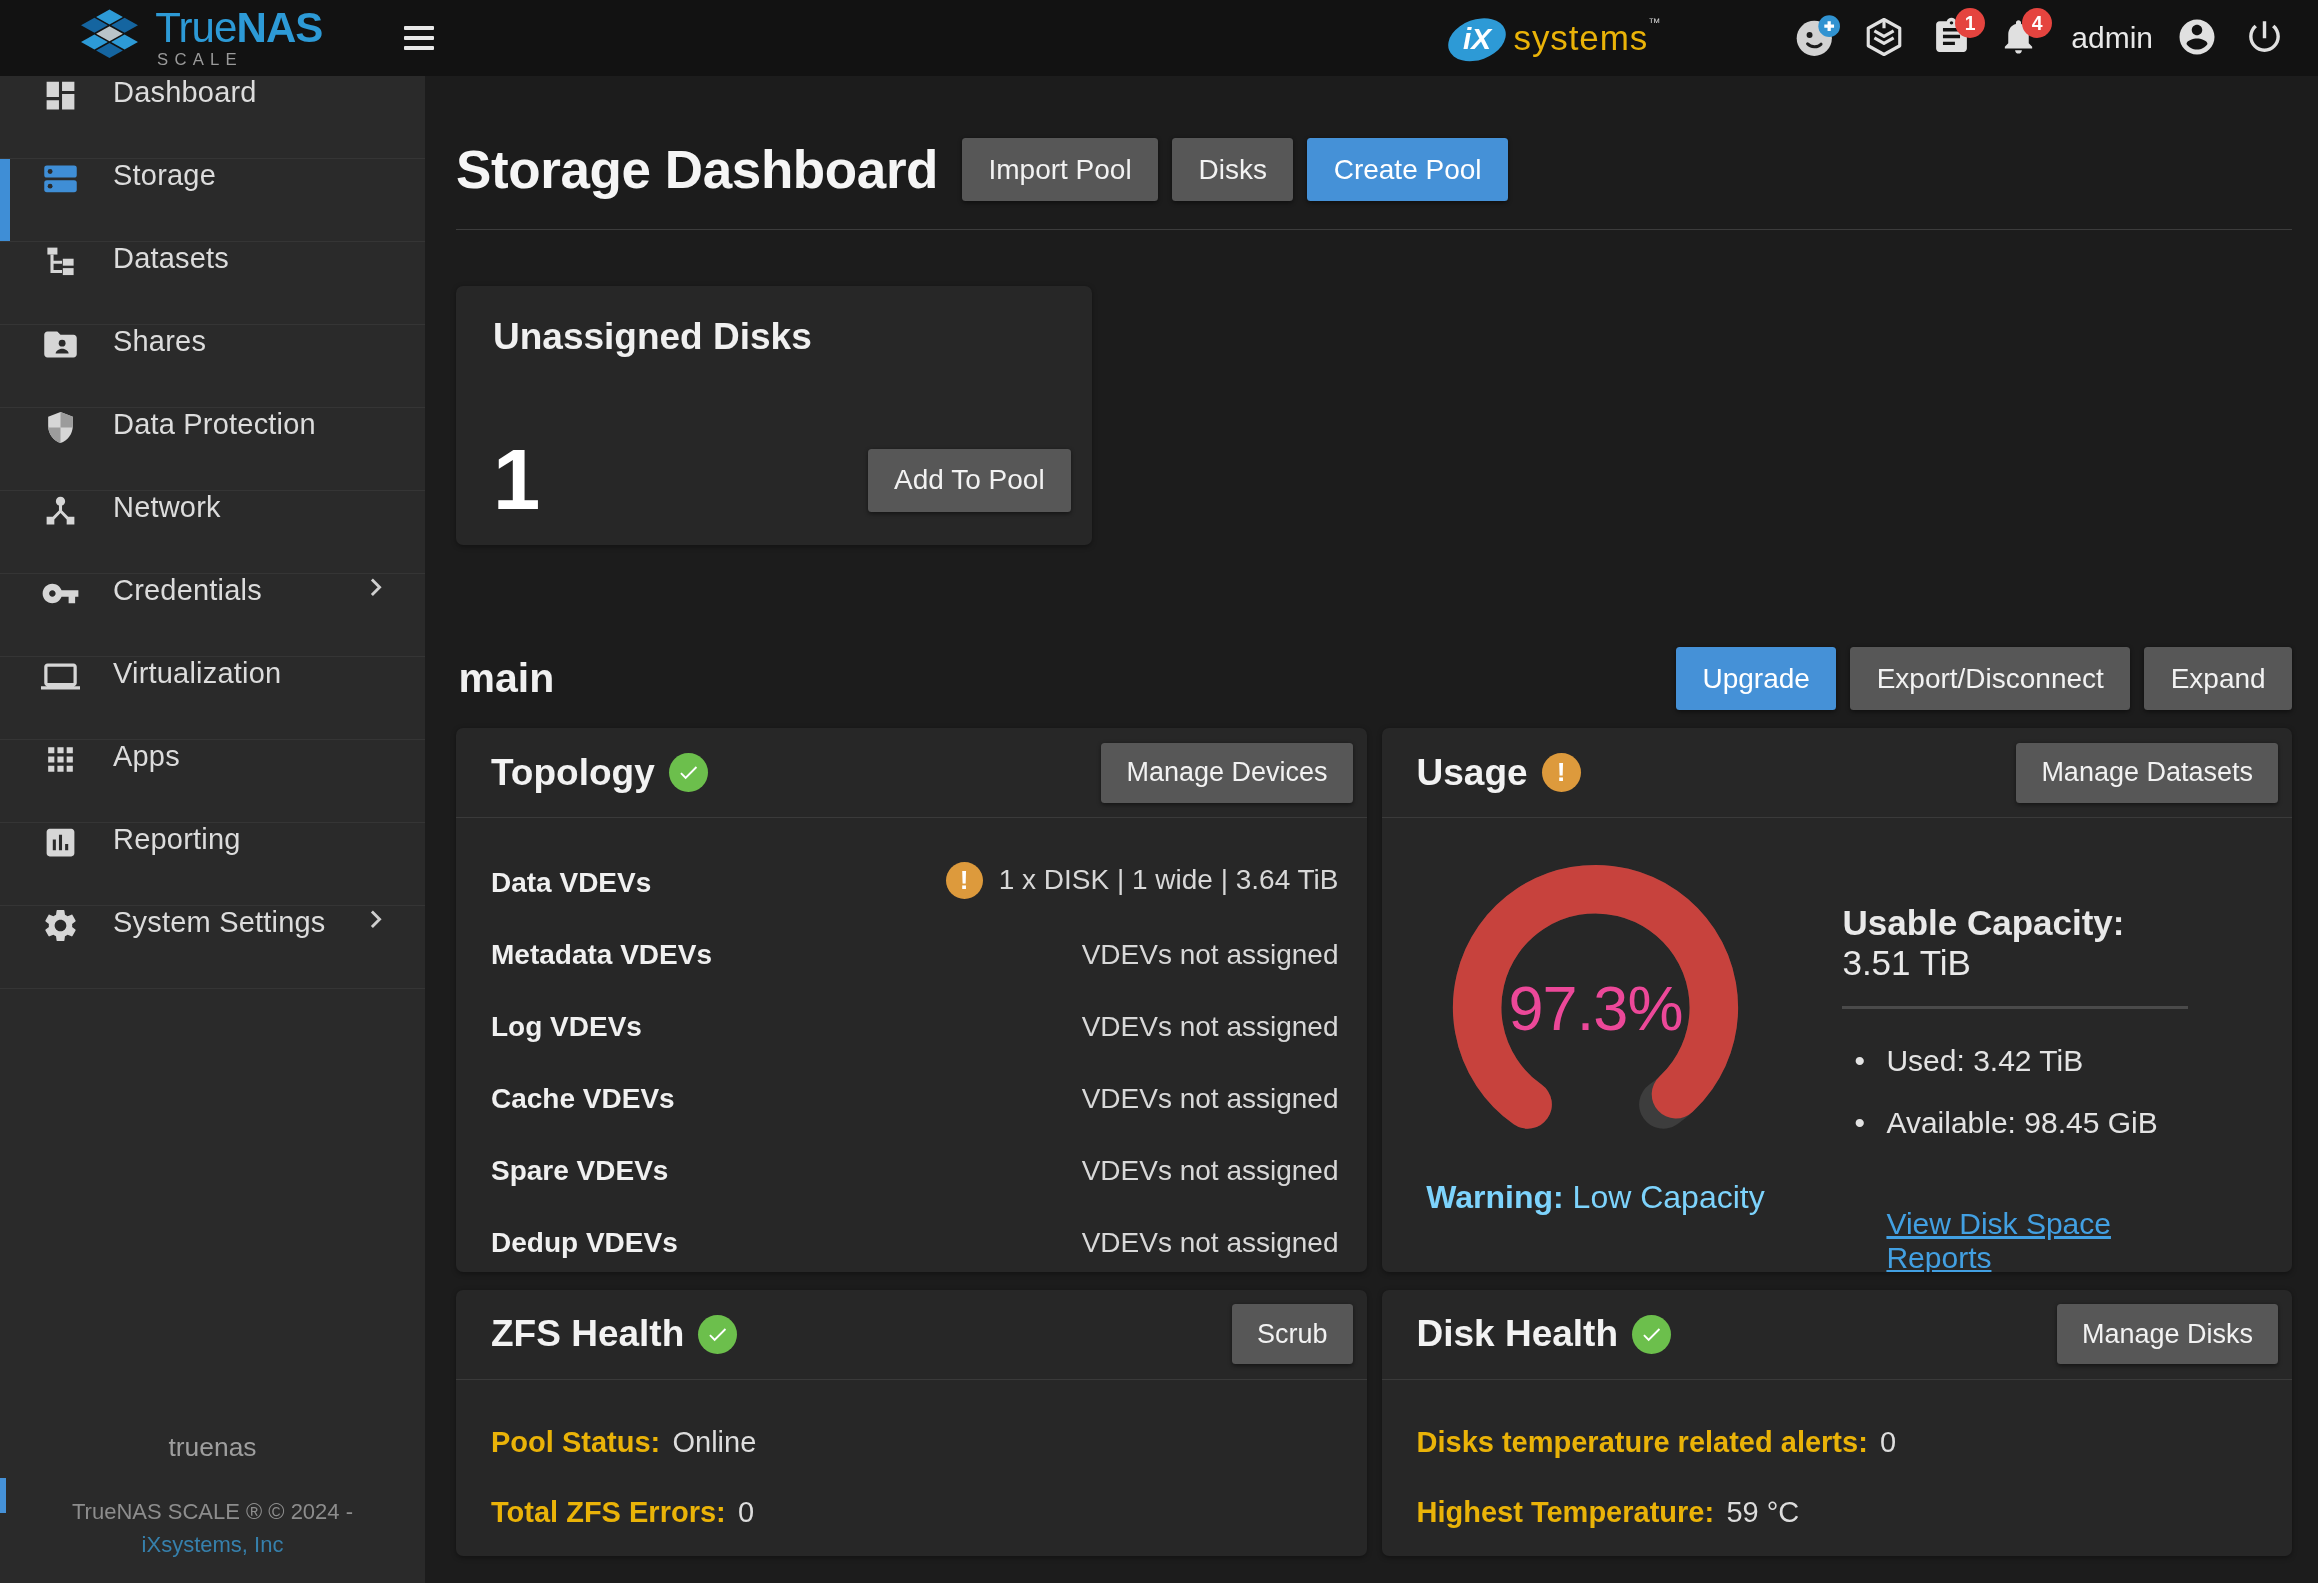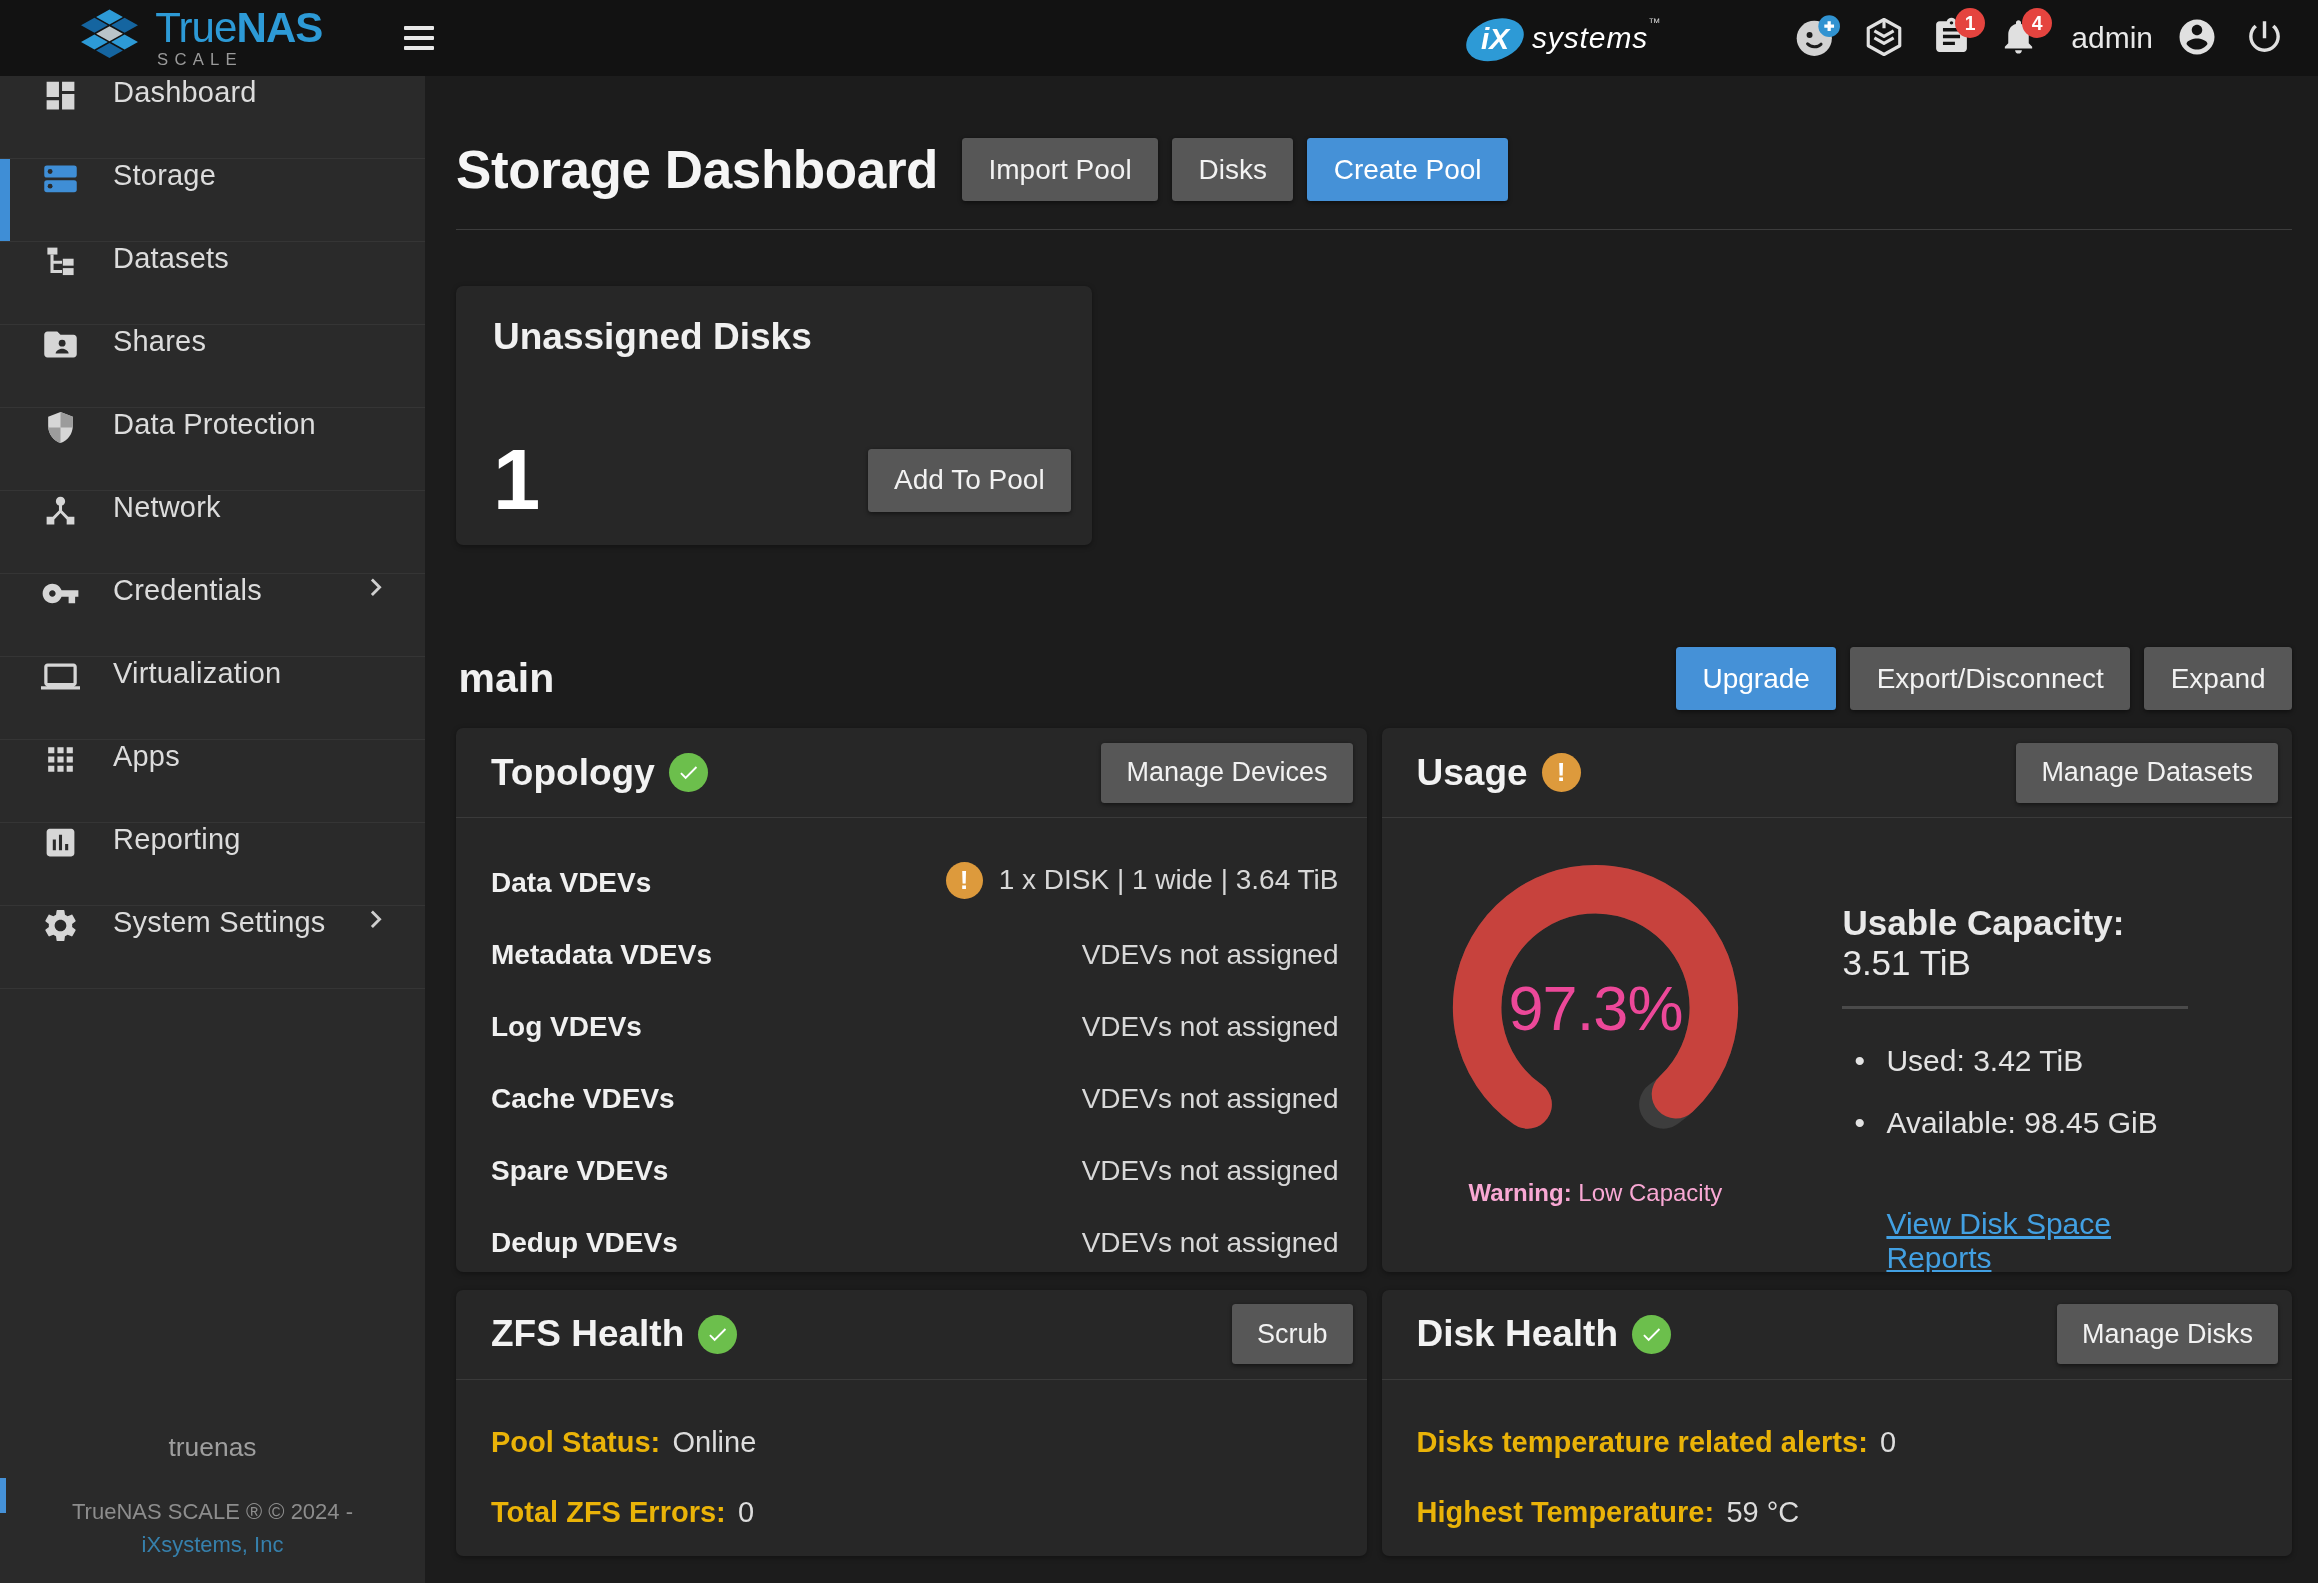--- a/index.html
+++ b/index.html
@@ -10,21 +10,21 @@
   .topbar{position:absolute;left:0;top:0;width:2319px;height:76px;background:#121212;display:flex;align-items:center;z-index:5;}
   .brand{display:flex;align-items:flex-start;margin-left:76px;width:273px;}
   .brand-text{display:flex;flex-direction:column;margin-left:12.3px;line-height:1;}
   .brand-name{font-size:42px;color:#2d9ad6;letter-spacing:-0.9px;}
   .brand-name b{font-weight:800;}
   .brand-sub{font-size:16.7px;color:#9a9a9a;letter-spacing:6.2px;margin-top:2.6px;margin-left:1.8px;}
   .hamburger{margin-left:55px;width:46px;height:46px;background:none;border:none;cursor:pointer;display:flex;flex-direction:column;justify-content:center;gap:6.2px;padding:0;}
   .hamburger span{display:block;width:30px;height:4px;background:#e8e8e8;border-radius:0.9px;}
   .topbar-right{margin-left:auto;display:flex;align-items:center;gap:21px;padding-right:32px;}
   .ix-logo{display:flex;align-items:flex-start;margin-right:113px;}
-  .ix-rest{color:#ffffff;font-size:30px;font-weight:300;letter-spacing:0.9px;line-height:56px;font-style:italic;}
+  .ix-rest{color:#eab308;font-size:35px;font-weight:300;letter-spacing:0.9px;line-height:56px;}
   .ix-tm{color:#cfcfcf;font-size:12.3px;line-height:26.4px;}
   .icon-btn{position:relative;width:46px;height:46px;background:none;border:none;padding:0;cursor:pointer;display:flex;align-items:center;justify-content:center;}
   .badge{position:absolute;top:-7px;right:-10.6px;min-width:30px;height:30px;border-radius:15px;background:#e5443f;color:#fff;font-size:19.4px;font-weight:700;display:flex;align-items:center;justify-content:center;}
   .admin-label{color:#e8e8e8;font-size:30px;margin-left:8.8px;}
 
   
   .sidebar{position:absolute;left:0;top:76px;width:425px;bottom:0;background:#2a2a2a;z-index:4;}
   .nav-item{position:relative;height:82px;display:flex;align-items:flex-start;border-bottom:0.9px solid rgba(255,255,255,0.055);cursor:pointer;}
   .nav-item .nav-icon{position:absolute;left:41px;width:39px;height:39px;display:flex;align-items:center;justify-content:center;}
   .nav-item .nav-label{margin-left:113px;font-size:29px;color:#dcdcdc;letter-spacing:0.2px;}
@@ -74,21 +74,21 @@
   .trow{height:72px;display:flex;align-items:flex-end;justify-content:space-between;}
   .trow .rlabel{font-size:28px;font-weight:700;color:#f0f0f0;}
   .trow .rvalue{font-size:28px;color:#d8d8d8;display:flex;align-items:center;gap:16px;}
   .rvalue .status-icon{width:37px;height:37px;}
 
   
   .usage-body{display:flex;height:454px;}
   .gauge-col{width:47%;display:flex;flex-direction:column;align-items:center;}
   .gauge-wrap{position:relative;width:291px;height:291px;margin-top:44px;}
   .gauge-pct{position:absolute;inset:0;display:flex;align-items:center;justify-content:center;font-size:63px;color:#ec4899;letter-spacing:-0.9px;}
-  .gauge-warning{margin-top:26.4px;font-size:24px;color:#f9a8d4;}
+  .gauge-warning{margin-top:26.4px;font-size:32px;color:#7dd3fc;}
   .gauge-warning b{font-weight:700;}
   .cap-col{flex:1;padding:85px 104px 0 33px;box-sizing:border-box;}
   .cap-head{font-size:35px;color:#e9e9e9;}
   .cap-head b{font-weight:700;}
   .cap-divider{margin-top:23px;height:2.6px;background:#4a4a4a;}
   .cap-list{list-style:none;margin:35px 0 0;padding:0 0 0 44px;}
   .cap-list li{font-size:30px;color:#e3e3e3;margin-bottom:28px;position:relative;}
   .cap-list li::before{content:"•";position:absolute;left:-32px;color:#e3e3e3;}
   .cap-list b{font-weight:400;}
   .cap-link{display:inline-block;margin-left:44px;margin-top:39px;font-size:30px;color:#42a0e2;text-decoration:underline;cursor:pointer;}

